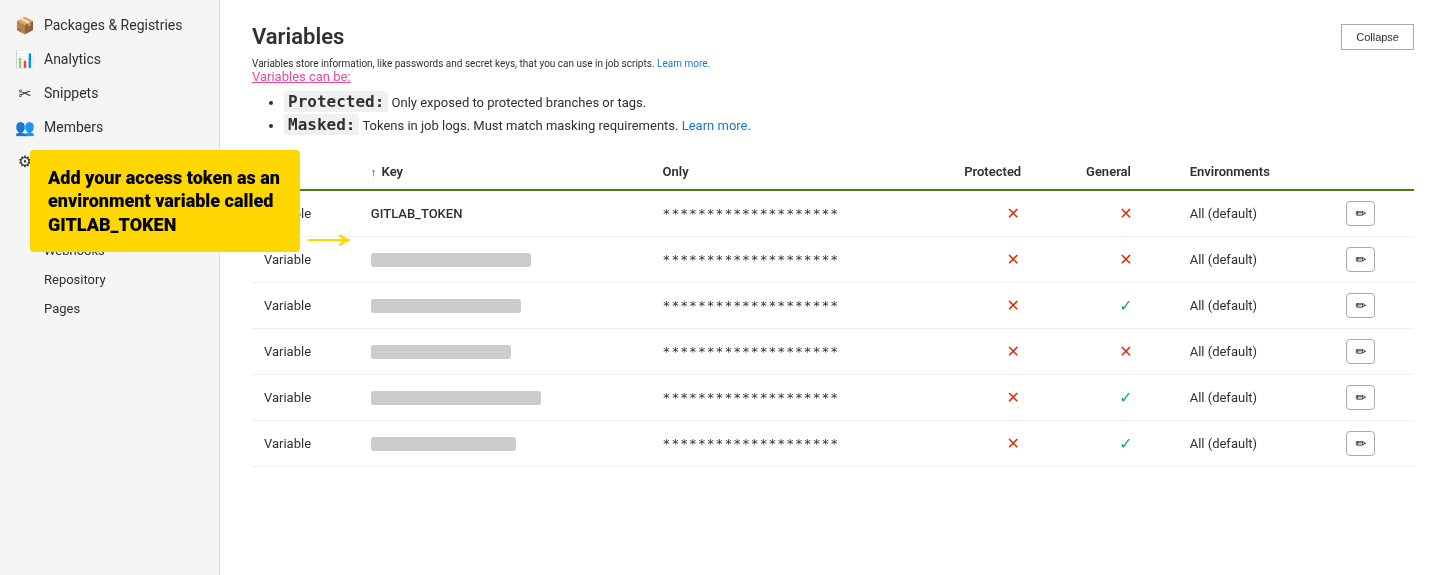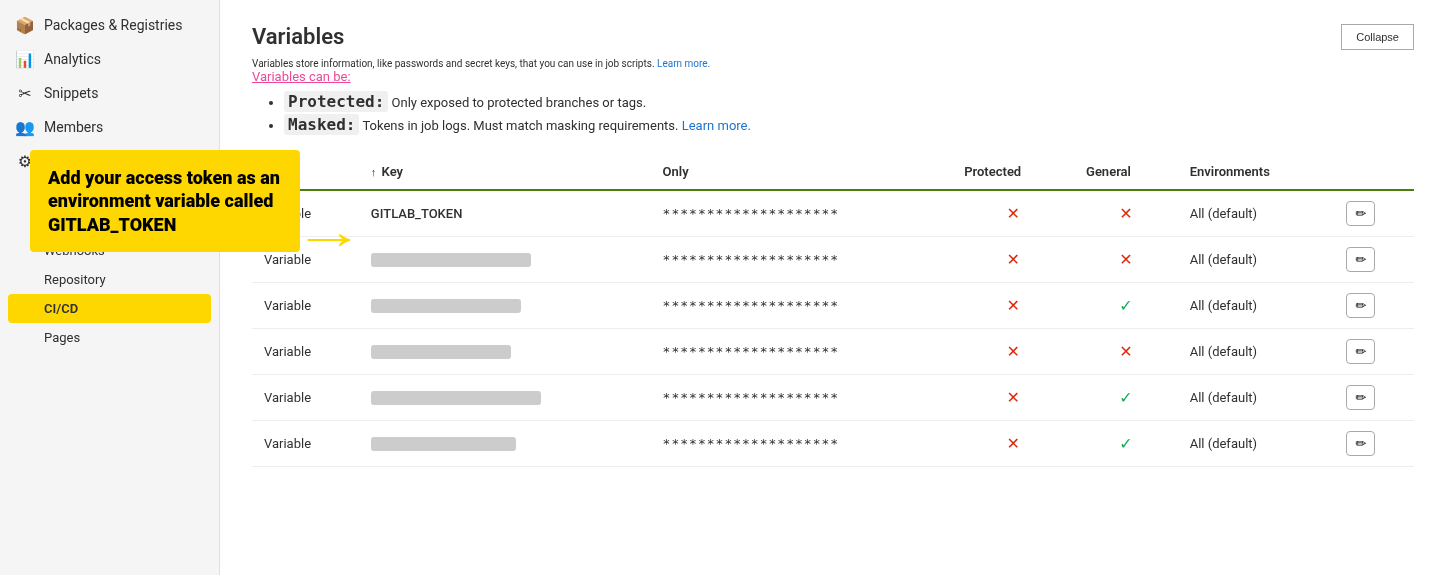--- a/index.html
+++ b/index.html
@@ -218,23 +218,20 @@
     <span>General</span>
   </div>
   <div class="sidebar-sub-item">
     <span>Integrations</span>
   </div>
   <div class="sidebar-sub-item">
     <span>Webhooks</span>
   </div>
   <div class="sidebar-sub-item">
     <span>Repository</span>
-  </div>
-  <div class="sidebar-sub-item active">
-    <span>CI/CD</span>
   </div>
   <div class="sidebar-sub-item">
     <span>Pages</span>
   </div>
 </nav>
 
 <div class="callout">
   <span>Add your access token as an environment variable called GITLAB_TOKEN</span>
 </div>
 <div class="callout-arrow">→</div>

